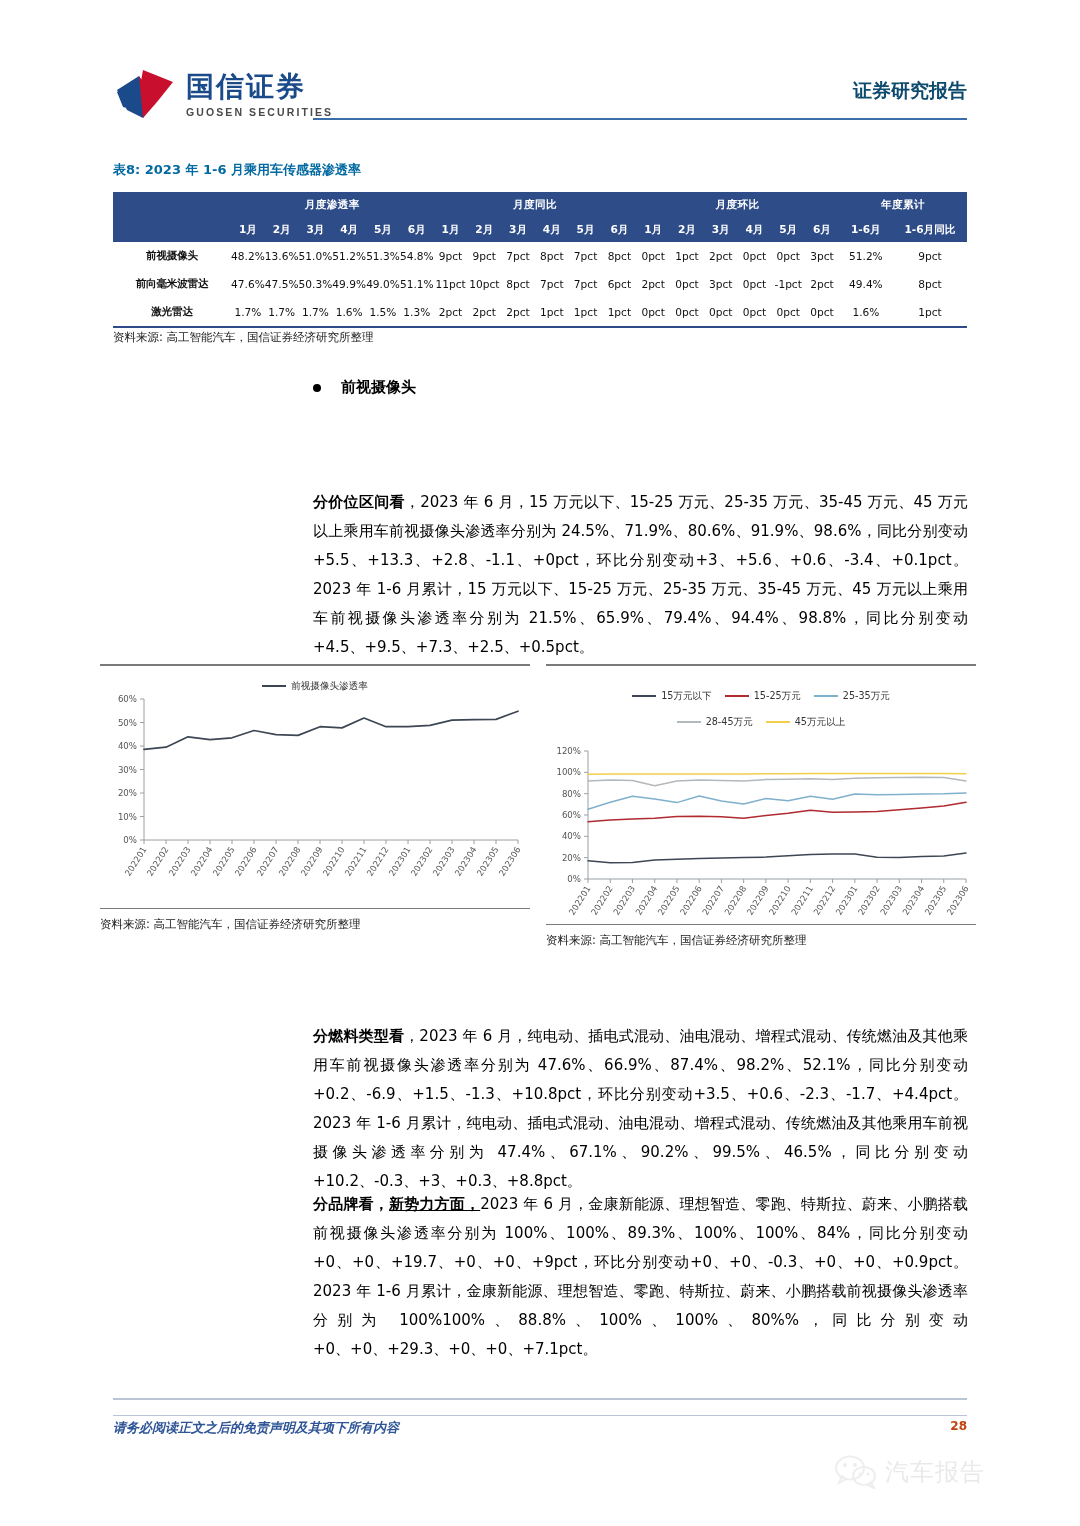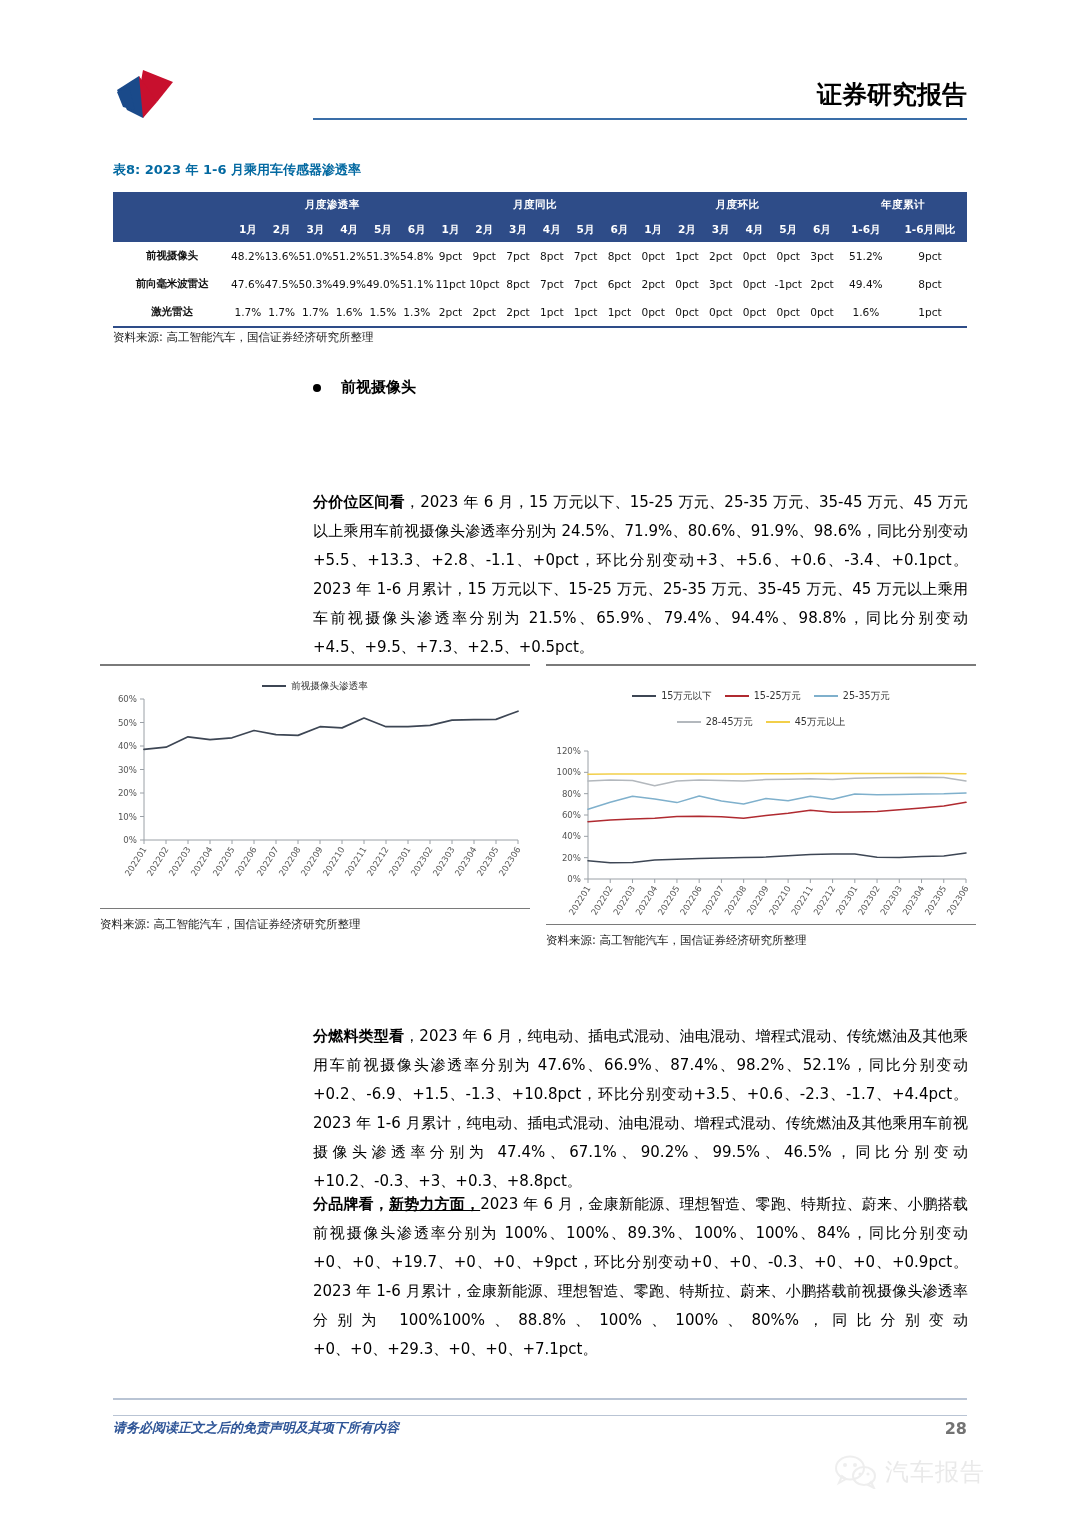--- a/index.html
+++ b/index.html
@@ -22,21 +22,21 @@
     font-size:28px; font-weight:bold; letter-spacing:2px;
     color:#1a4a8a; line-height:1;
     font-family:"DejaVu Sans","Liberation Sans",sans-serif;
   }
   .logo-text-en {
     font-size:10.5px; letter-spacing:2.1px; color:#4a4a4a;
     margin-top:5px; font-weight:bold;
   }
   .hdr-right {
     position:absolute; right:113px; top:78px;
-    font-size:25px; font-weight:bold; color:#000000;
+    font-size:19px; font-weight:bold; color:#0c4a6e;
     font-family:Liberation Mono, monospace;
   }
   .hdr-rule {
     position:absolute; left:313px; right:113px; top:118px;
     height:2px; background:#3a6ea8;
   }
 
   
   .tbl-caption {
     position:absolute; left:113px; top:161px;
@@ -128,21 +128,21 @@
   
   .foot-rule1 { position:absolute; left:113px; width:854px; top:1398px; height:1.6px; background:#b9c4d4; }
   .foot-rule2 { position:absolute; left:113px; width:854px; top:1415px; height:1.2px; background:#b9c4d4; }
   .foot-txt {
     position:absolute; left:113px; top:1419px;
     font-size:13px; font-weight:bold; font-style:italic; color:#2f5597;
     font-family:"DejaVu Sans","Liberation Sans",sans-serif;
   }
   .foot-page {
     position:absolute; right:113px; top:1419px;
-    font-size:16px; color:#737373; font-weight:bold;
+    font-size:12px; color:#c2410c; font-weight:bold;
     font-family:"DejaVu Sans","Liberation Sans",sans-serif;
   }
   .watermark {
     position:absolute; right:95px; top:1455px;
     display:flex; align-items:center; gap:7px;
     opacity:.30;
   }
   .wm-text {
     font-size:24px; color:#b9b9b9; letter-spacing:1px;
     font-family:"DejaVu Sans","Liberation Sans",sans-serif;
@@ -154,20 +154,24 @@
 <div class="page">
 
   <div class="header">
     <div class="logo-wrap">
       <svg class="logo-mark" viewBox="0 0 64 58">
         <path d="M30 4 L60 16 L44 36 L26 26 Z" fill="#c8102e"></path>
         <path d="M4 24 L26 10 L40 36 L30 52 L14 44 Z" fill="#1a4a8a"></path>
         <path d="M26 10 L44 36 L30 52 Z" fill="#c8102e"></path>
         <path d="M4 26 L16 21 L22 44 L10 41 Z" fill="#1a4a8a"></path>
       </svg>
+      <div>
+        <div class="logo-text-cn">国信证券</div>
+        <div class="logo-text-en">GUOSEN SECURITIES</div>
+      </div>
     </div>
     <div class="hdr-right">证券研究报告</div>
     <div class="hdr-rule"></div>
   </div>
 
   <div class="tbl-caption">表8: 2023 年 1-6 月乘用车传感器渗透率</div>
   <div class="tbl-wrap">
     <table class="data">
       <colgroup id="cg">
           <col style="width:118px">

